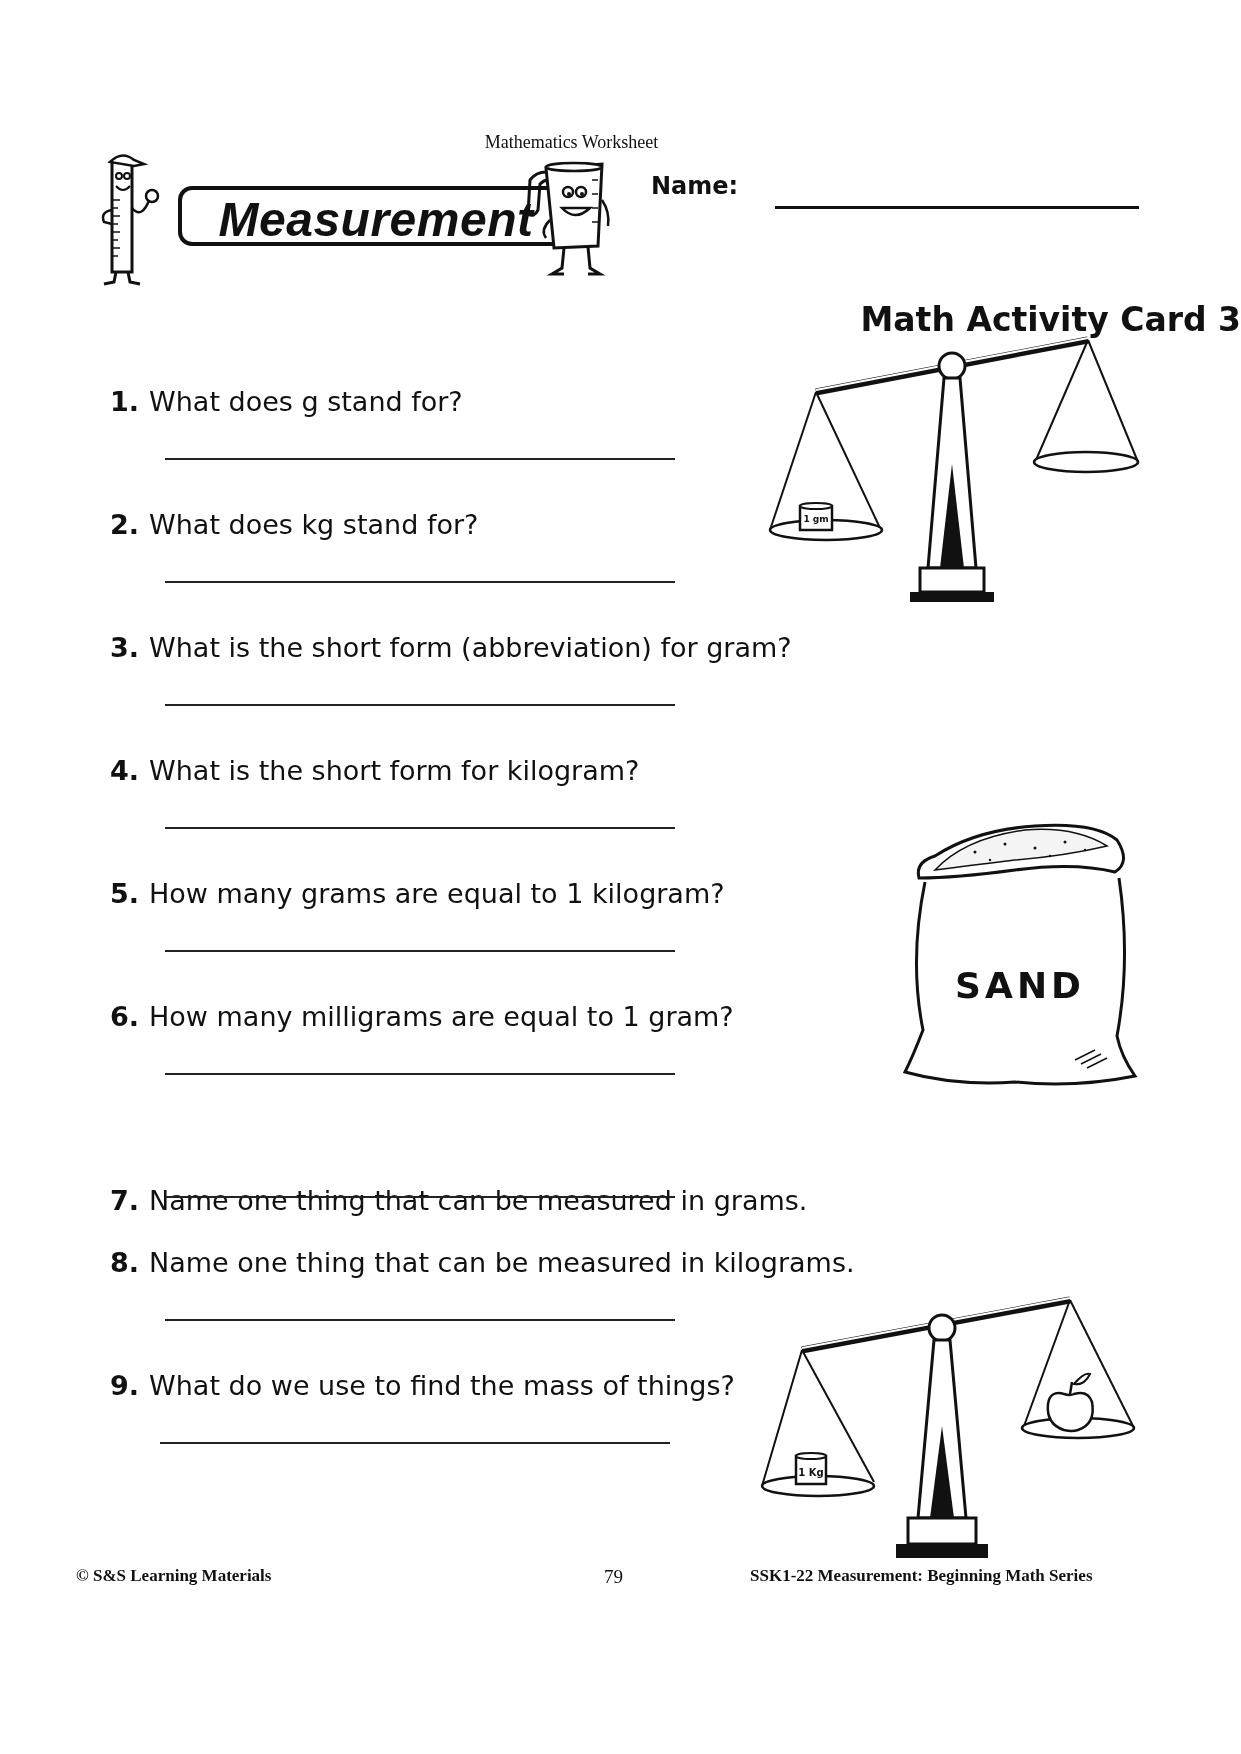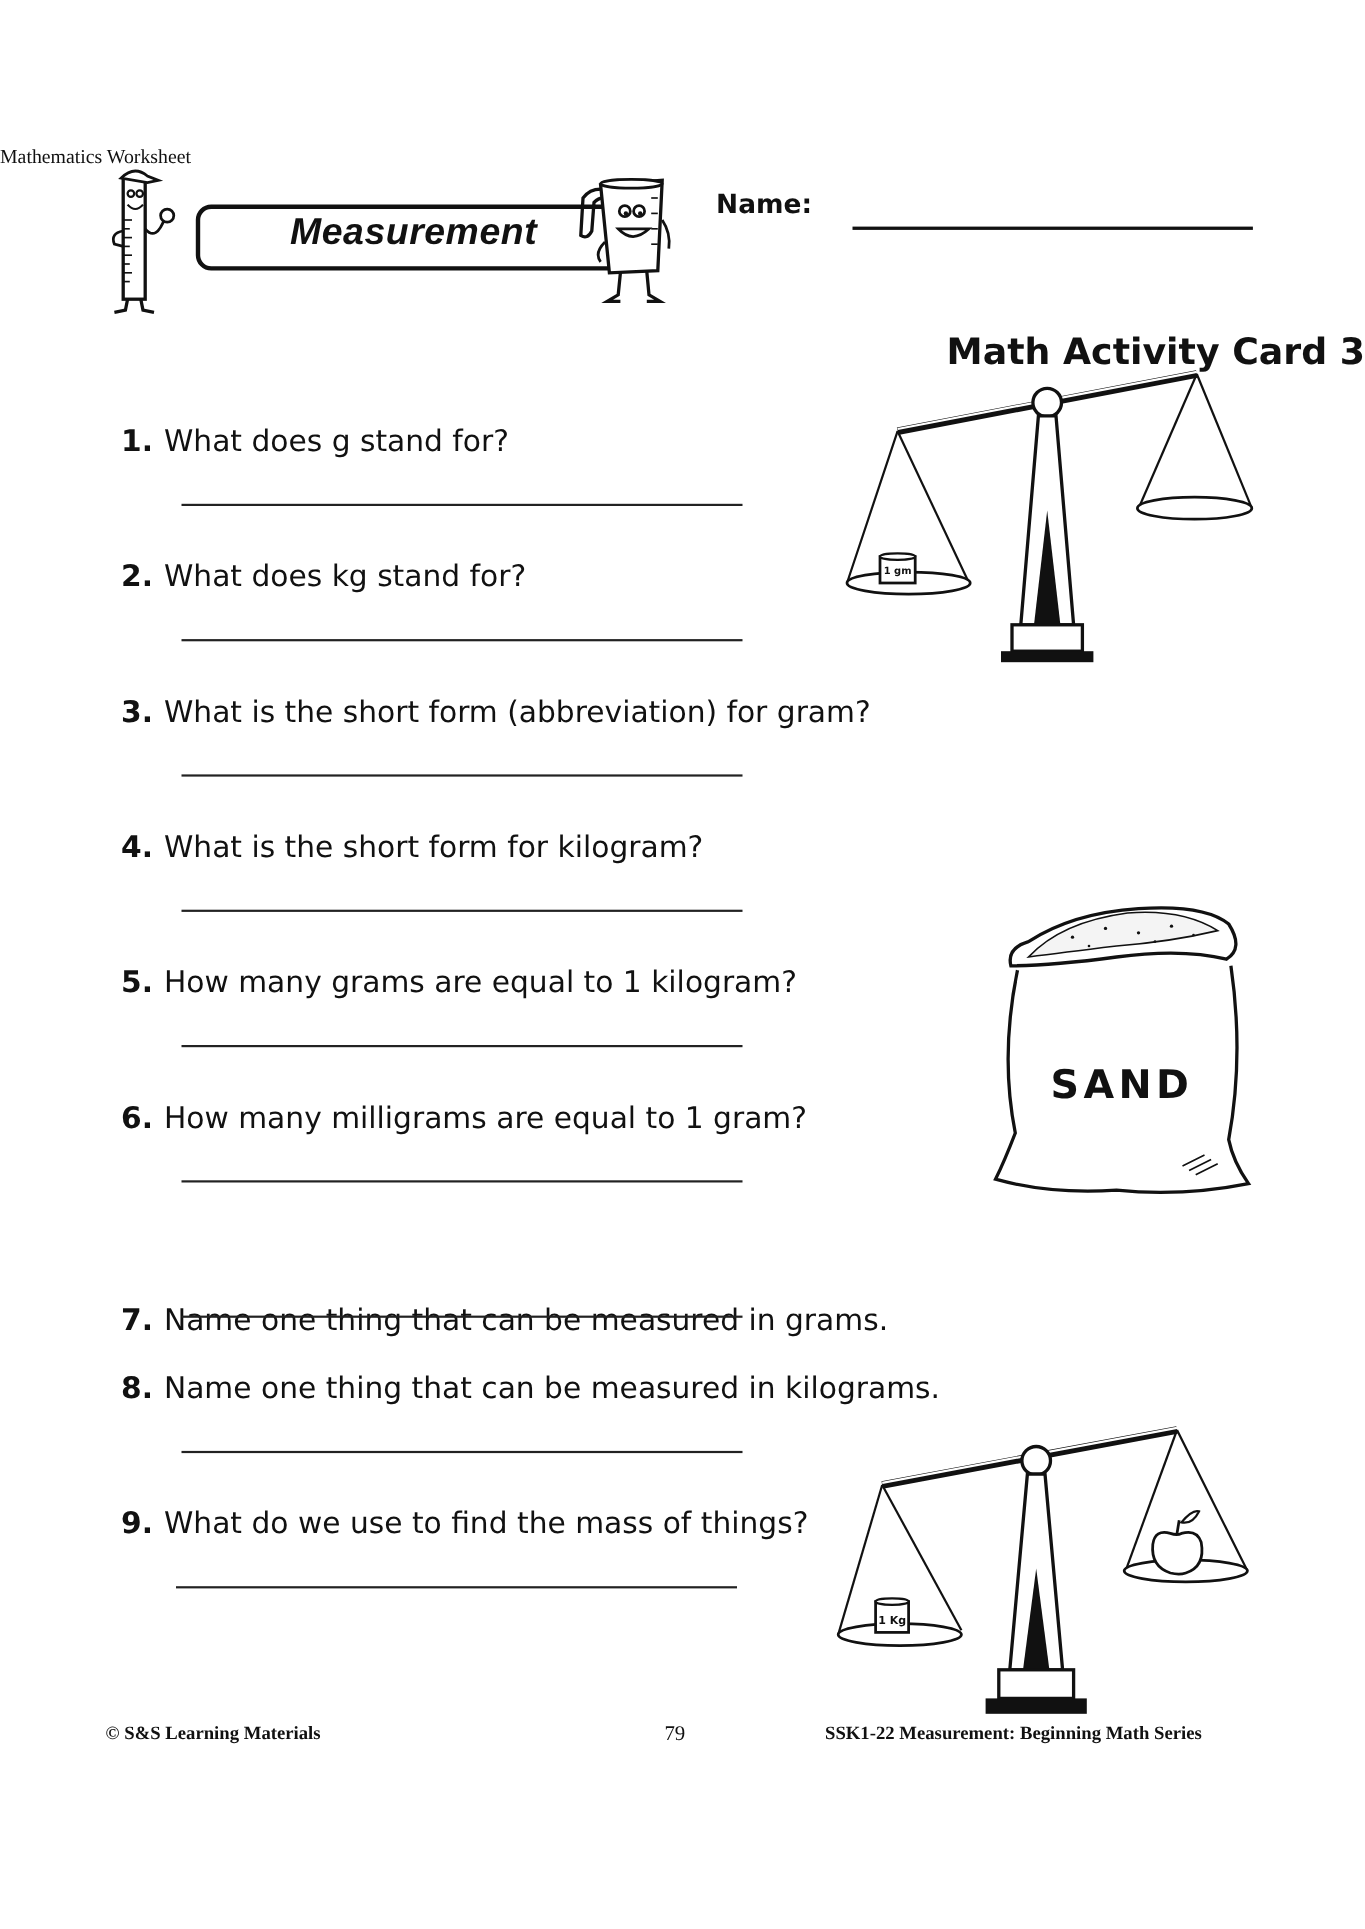--- a/index.html
+++ b/index.html
@@ -1,21 +1,21 @@
 <!DOCTYPE html>
 <html><head>
 <meta charset="utf-8">
 <style>
   html,body{margin:0;padding:0;background:#fff;}
   body{width:1241px;height:1754px;position:relative;overflow:hidden;font-family:"DejaVu Sans","Liberation Sans",sans-serif;color:#111;}
   .abs{position:absolute;}
-  .top-label{left:0;width:1143px;top:132px;text-align:left;font-family:"Liberation Serif","DejaVu Serif",serif;font-size:18px;}
+  .top-label{left:0;width:1143px;top:132px;text-align:center;font-family:"Liberation Serif","DejaVu Serif",serif;font-size:18px;}
   .banner{left:100px;top:150px;width:520px;height:135px;}
   .banner-title{position:absolute;left:78px;top:36px;width:396px;height:60px;border:4px solid #111;border-radius:14px;box-sizing:border-box;}
-  .banner-title span{position:absolute;left:0;right:0;top:2px;text-align:center;font-family:"Liberation Sans",sans-serif;font-weight:bold;font-style:italic;font-size:34px;letter-spacing:0.5px;}
+  .banner-title span{position:absolute;left:0;right:0;top:2px;text-align:center;font-family:"Liberation Sans",sans-serif;font-weight:bold;font-style:italic;font-size:48px;letter-spacing:0.5px;}
   .name-label{left:651px;top:172px;font-family:"DejaVu Sans",sans-serif;font-weight:bold;font-size:24px;}
   .name-line{left:775px;top:206px;width:364px;height:0;border-top:3px solid #111;}
   .card-title{left:0;width:1241px;top:300px;text-align:right;font-weight:bold;font-size:33px;}
   .q{left:110px;font-size:27px;white-space:nowrap;}
   .q .num{font-weight:bold;margin-right:10px;}
   .ans{height:0;border-top:2px solid #222;}
   .footer{top:1566px;font-family:"Liberation Serif","DejaVu Serif",serif;font-weight:bold;font-size:17px;}
   svg{position:absolute;overflow:visible;}
 </style>
 </head>
@@ -154,15 +154,15 @@
   <line x1="320" y1="10" x2="274" y2="136" stroke="#111" stroke-width="2"></line>
   <line x1="320" y1="10" x2="384" y2="138" stroke="#111" stroke-width="2"></line>
   <ellipse cx="328" cy="138" rx="56" ry="10" fill="#fff" stroke="#111" stroke-width="2.5"></ellipse>
   <g>
     <path d="M314 104 Q300 100 298 114 Q296 134 314 140 Q322 142 328 140 Q346 134 342 112 Q338 100 324 104 Q320 106 314 104 Z" fill="#fff" stroke="#111" stroke-width="2.5"></path>
     <path d="M320 104 L322 92" stroke="#111" stroke-width="2.5"></path>
     <path d="M324 94 Q334 82 340 84 Q334 96 324 94 Z" fill="#fff" stroke="#111" stroke-width="2"></path>
   </g>
 </svg>
 
-<div class="abs footer" style="left:96px">© S&amp;S Learning Materials</div>
+<div class="abs footer" style="left:76px">© S&amp;S Learning Materials</div>
 <div class="abs footer" style="left:604px;font-weight:normal;font-size:19px">79</div>
 <div class="abs footer" style="left:750px">SSK1-22 Measurement: Beginning Math Series</div>
 
 </body></html>

